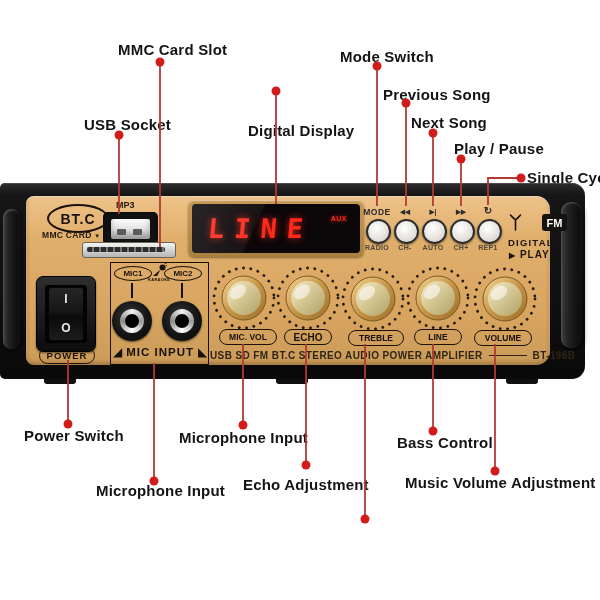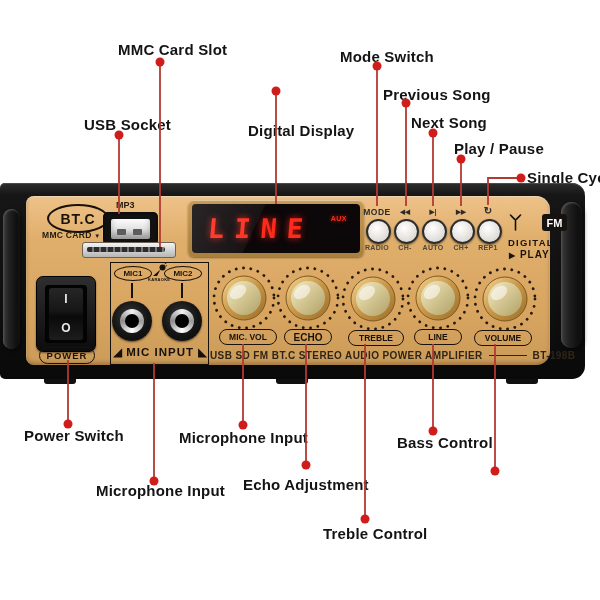--- a/index.html
+++ b/index.html
@@ -314,16 +314,16 @@
   <div class="callout" style="left:248px;top:74px;margin-top:48px;">Digital Display</div>
   <div class="callout" style="left:340px;top:48px;">Mode Switch</div>
   <div class="callout" style="left:383px;top:86px;">Previous Song</div>
   <div class="callout" style="left:411px;top:114px;">Next Song</div>
   <div class="callout" style="left:438px;top:140px;margin-left:16px;">Play / Pause</div>
   <div class="callout" style="left:527px;top:169px;">Single Cycle</div>
   <div class="callout" style="left:24px;top:427px;">Power Switch</div>
   <div class="callout" style="left:179px;top:429px;">Microphone Input</div>
   <div class="callout" style="left:96px;top:482px;">Microphone Input</div>
   <div class="callout" style="left:243px;top:476px;">Echo Adjustment</div>
-  <div class="callout" style="left:323px;top:525px;">Treble Control</div>
   <div class="callout" style="left:397px;top:434px;">Bass Control</div>
+  <div class="callout" style="left:405px;top:474px;">Music Volume Adjustment</div>
 
 </div>
 
 </body></html>

